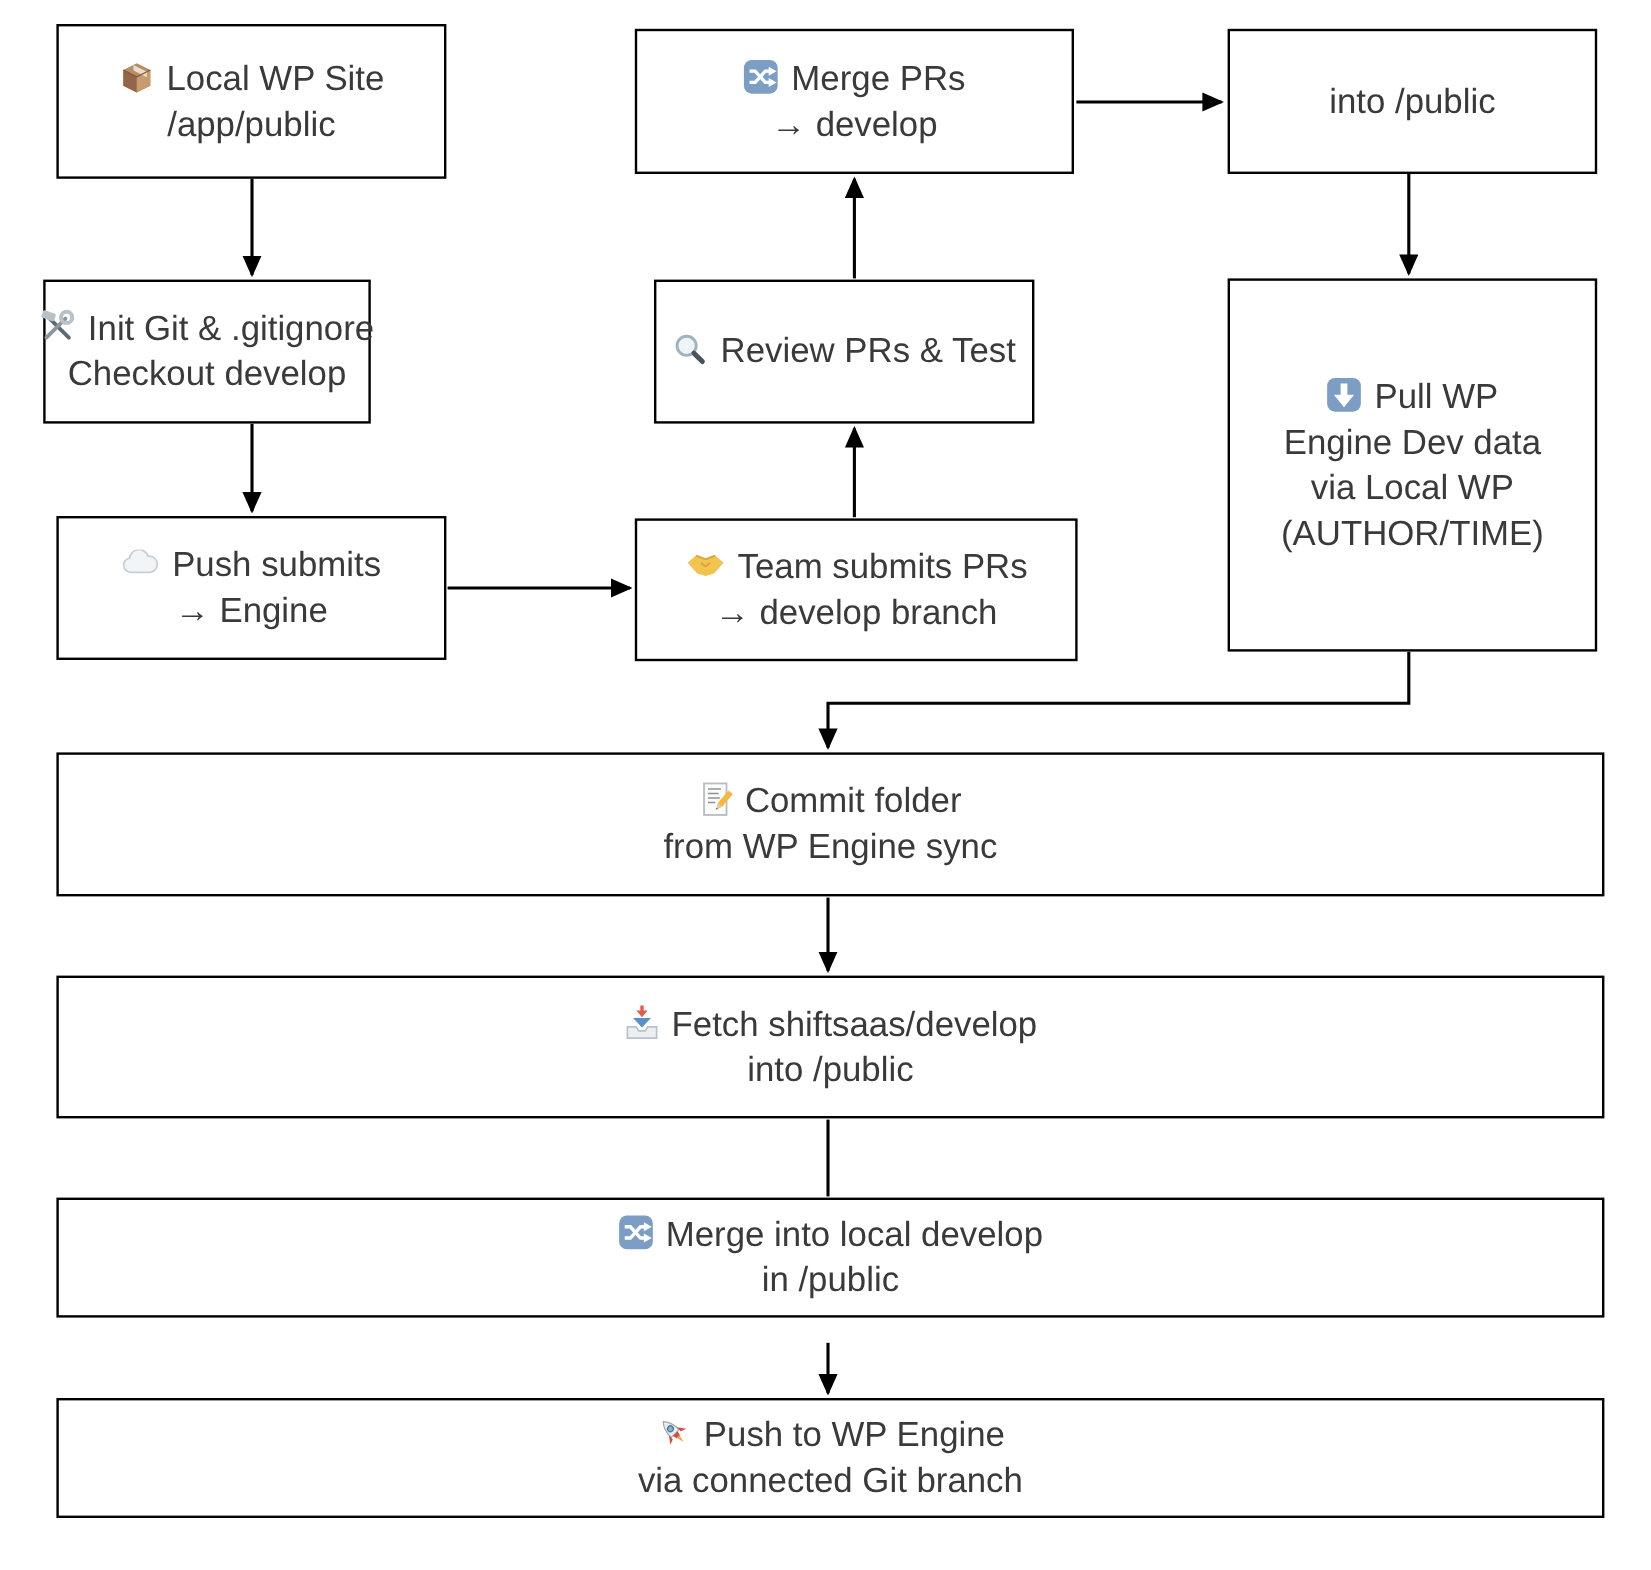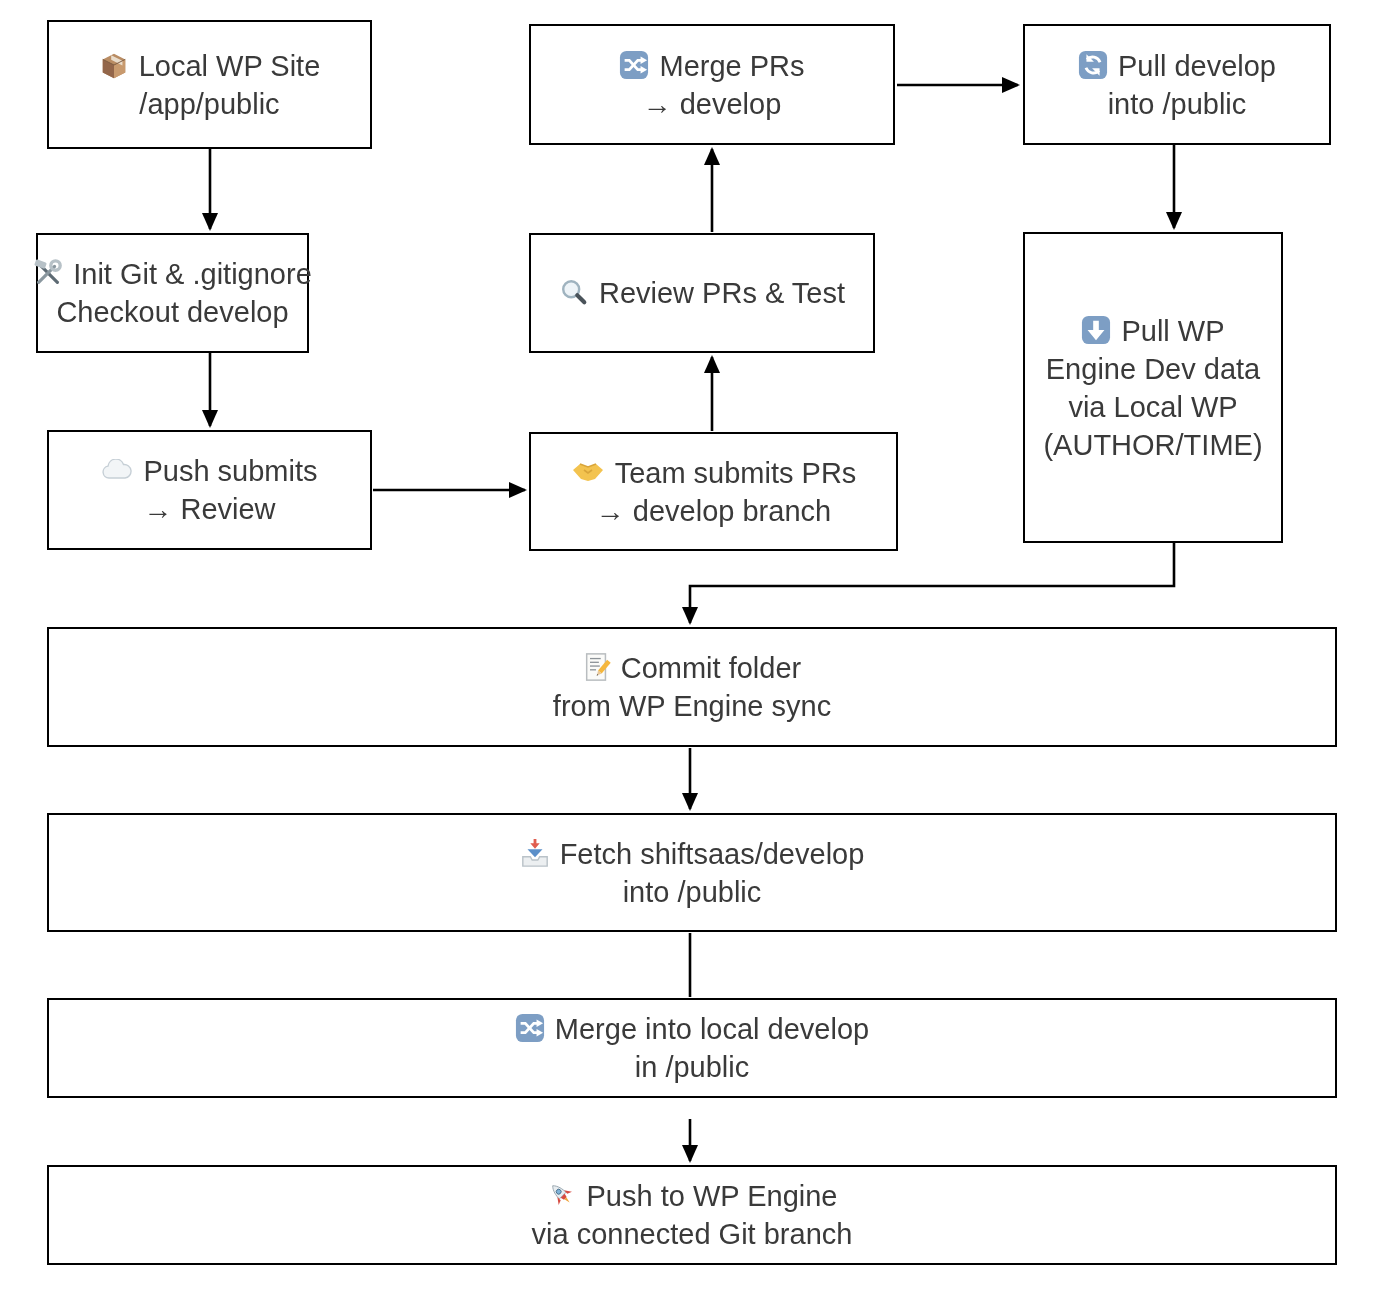--- a/index.html
+++ b/index.html
@@ -90,38 +90,38 @@
             </svg></span><span>Init Git &amp; .gitignore</span></div>
       <div>Checkout develop</div>
     </div>
   </div>
 
   <div class="node" style="left:47px;top:430px;width:325px;height:120px">
     <div class="node-label">
       <div><span class="ic"><svg width="32" height="22" viewBox="0 0 32 22">
               <path d="M8 19 a6 6 0 0 1 -1 -11.9 A8 8 0 0 1 22.5 5.5 A5.5 5.5 0 0 1 24 19 z" fill="#f2f5f7" stroke="#c6cfd6" stroke-width="1.4"></path>
             </svg></span><span>Push submits</span></div>
-      <div>→ Review</div>
+      <div>→ Engine</div>
     </div>
   </div>
 
   <div class="node" style="left:529px;top:24px;width:366px;height:121px">
     <div class="node-label">
       <div><span class="ic"><svg width="30" height="30" viewBox="0 0 32 32">
               <rect x="1" y="1" width="30" height="30" rx="7" fill="#7d9ec4"></rect>
               <path d="M6 11 h5 l9 10 h4" stroke="#fff" stroke-width="3" fill="none"></path>
               <path d="M6 21 h5 l9 -10 h4" stroke="#fff" stroke-width="3" fill="none"></path>
               <path d="M23 7 l7 4 -7 4z" fill="#fff"></path>
               <path d="M23 17 l7 4 -7 4z" fill="#fff"></path>
             </svg></span><span>Merge PRs</span></div>
       <div>→ develop</div>
     </div>
   </div>
 
-  <div class="node" style="left:529px;top:233px;width:346px;height:120px">
+  <div class="node" style="left:545px;top:233px;width:317px;height:120px">
     <div class="node-label">
       <div><span class="ic"><svg width="30" height="30" viewBox="0 0 32 32">
               <circle cx="13" cy="13" r="8.5" fill="#eef4f8" stroke="#9fb3bf" stroke-width="2.6"></circle>
               <line x1="19.5" y1="19.5" x2="27" y2="27" stroke="#4a535a" stroke-width="4.4" stroke-linecap="round"></line>
             </svg></span><span>Review PRs &amp; Test</span></div>
     </div>
   </div>
 
   <div class="node" style="left:529px;top:432px;width:369px;height:119px">
     <div class="node-label">
@@ -129,32 +129,25 @@
               <path d="M2 10 L9 4 L17 7 L25 4 L32 10 L24 19 L17 21 L10 19 z" fill="#f3c34f"></path>
               <path d="M9 4 L17 7 L25 4" fill="none" stroke="#d9a53a" stroke-width="1.6"></path>
               <path d="M13 10 l4 3 4 -3" fill="none" stroke="#d9a53a" stroke-width="1.6"></path>
             </svg></span><span>Team submits PRs</span></div>
       <div>→ develop branch</div>
     </div>
   </div>
 
   <div class="node" style="left:1023px;top:24px;width:308px;height:121px">
     <div class="node-label">
-      <div><span class="ic"><svg width="30" height="30" viewBox="0 0 32 32">
-              <rect x="1" y="1" width="30" height="30" rx="7" fill="#7d9ec4"></rect>
-              <path d="M23.5 13 A8.5 8.5 0 0 0 9.5 10" stroke="#fff" stroke-width="3" fill="none"></path>
-              <path d="M8.5 19 A8.5 8.5 0 0 0 22.5 22" stroke="#fff" stroke-width="3" fill="none"></path>
-              <path d="M9 4.5 v8 h8 z" fill="#fff"></path>
-              <path d="M23 27.5 v-8 h-8 z" fill="#fff"></path>
-            </svg></span><span>Pull develop</span></div>
       <div>into /public</div>
     </div>
   </div>
 
-  <div class="node" style="left:1023px;top:232px;width:260px;height:311px">
+  <div class="node" style="left:1023px;top:232px;width:308px;height:311px">
     <div class="node-label">
       <div><span class="ic"><svg width="30" height="30" viewBox="0 0 32 32">
               <rect x="1" y="1" width="30" height="30" rx="7" fill="#7d9ec4"></rect>
               <path d="M13 6 h6 v10 h6 L16 27 7 16 h6 z" fill="#fff"></path>
             </svg></span><span>Pull WP</span></div>
       <div>Engine Dev data</div>
       <div>via Local WP</div>
       <div>(AUTHOR/TIME)</div>
     </div>
   </div>

